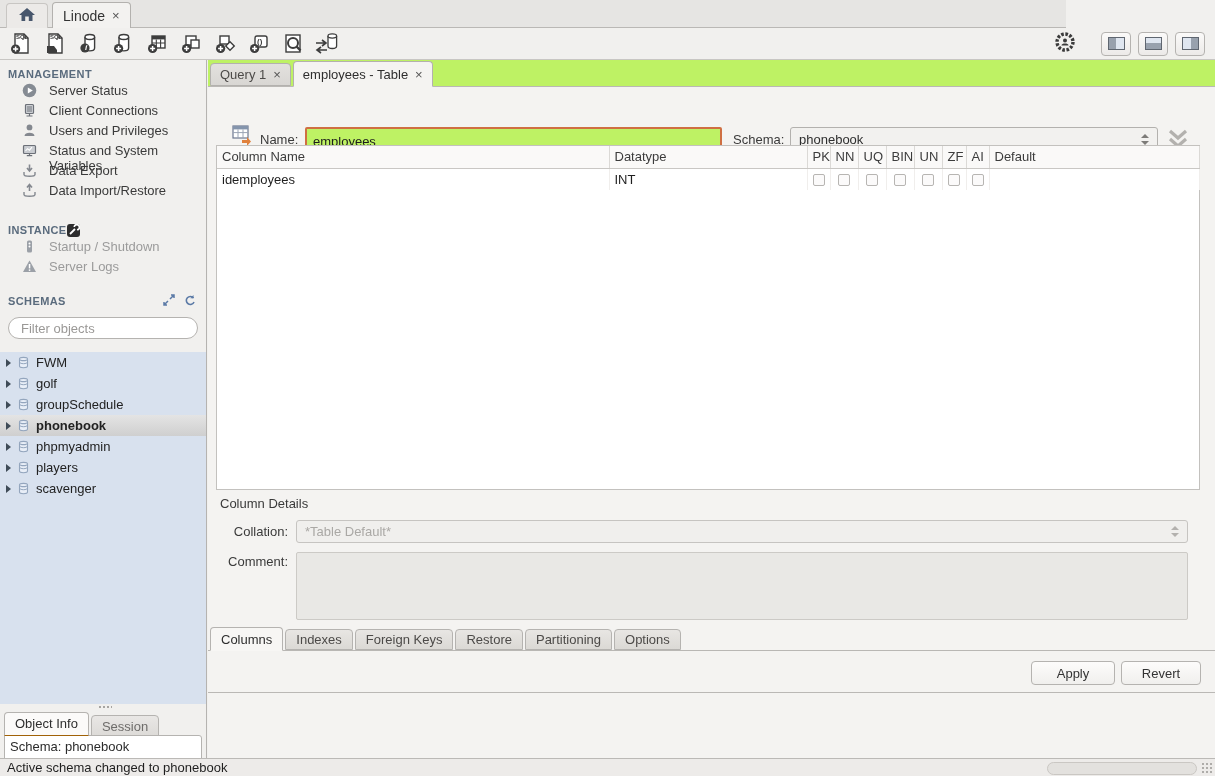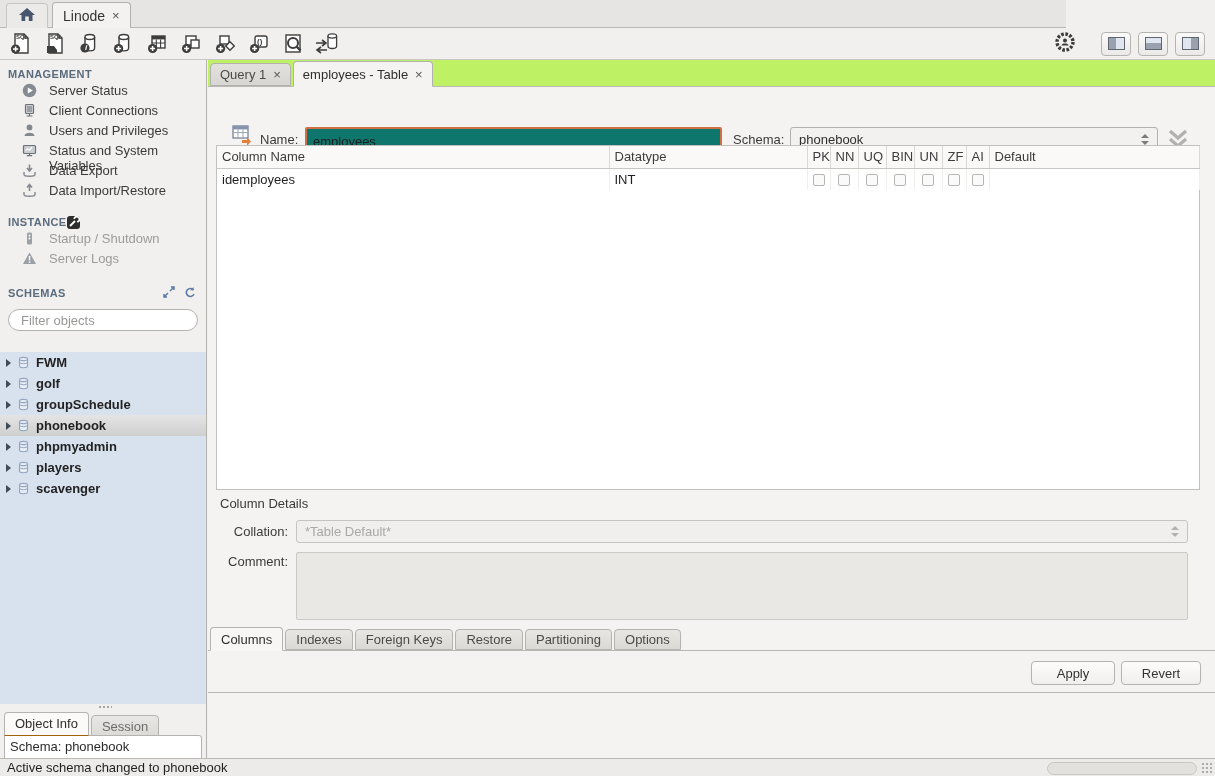--- a/index.html
+++ b/index.html
@@ -23,47 +23,47 @@
   .pt-inner { width:17px; height:13px; border:1px solid #5f6670; background:#dfe6f0; position:relative; }
   .pt-fill { position:absolute; background:#98a1ad; }
 
   
   #sidebar { position:absolute; top:60px; left:0; width:207px; height:698px; background:#f1f0ee; border-right:1px solid #b5b3b0; }
   .sect-head { font-size:11px; font-weight:bold; color:#5a6b7d; letter-spacing:.4px; padding-left:8px; display:flex; align-items:center; }
   .side-item { height:20px; display:flex; align-items:flex-start; gap:12px; padding-left:22px; font-size:13px; color:#3a3a3a; cursor:pointer; }
   .side-item.disabled { color:#9b9b9b; cursor:default; }
   .side-item svg { flex:0 0 auto; }
   #mgmt-head { margin-top:5px; height:18px; }
-  #inst-head { margin-top:10px; height:18px; }
+  #inst-head { margin-top:18px; height:18px; }
   #schemas-head { margin-top:13px; height:18px; padding-right:10px; }
   #schemas-head .spacer { flex:1; }
   #filterbox { margin:7px 8px 0 8px; height:22px; background:#fff; border:1px solid #b5b3b0; border-radius:11px; display:flex; align-items:center; padding:0 7px; gap:5px; }
   #filterbox input { border:none; outline:none; flex:1; font-size:13px; color:#333; background:transparent; font-family:Liberation Sans, sans-serif; }
   #filterbox input::placeholder { color:#9a9896; }
   #schema-tree { position:absolute; top:292px; left:0; width:206px; height:352px; background:#d8e1ee; overflow:hidden; }
-  .tree-row { height:21px; display:flex; align-items:center; padding-left:6px; gap:6px; font-size:13px; color:#222; cursor:pointer;font-weight:bold; }
+  .tree-row { height:21px; display:flex; align-items:center; padding-left:6px; gap:6px; font-size:13px; color:#222; cursor:pointer; }
   .tree-row.selected { background:linear-gradient(#e4e4e4,#cfcfcf); font-weight:bold; }
   .tri { width:0; height:0; border-left:5px solid #3f4b57; border-top:4px solid transparent; border-bottom:4px solid transparent; }
   #side-grip { position:absolute; top:645px; left:98px; width:14px; height:4px; background-image:radial-gradient(#a7a5a2 1px, transparent 1.1px); background-size:4px 4px; }
   #info-tabs { position:absolute; top:652px; left:4px; display:flex; align-items:flex-end; height:24px; }
   .info-tab { font-size:13px; padding:3px 10px 4px 10px; border:1px solid #b5b3b0; border-radius:4px 4px 0 0; cursor:pointer; }
   .info-tab.active { background:#fbfaf9; color:#2e2e2e; border-bottom:1px solid #a16207; position:relative; z-index:2; height:24px; }
   .info-tab.inactive { background:linear-gradient(#e9e7e5,#dddbd8); color:#6e6c6a; height:21px; margin-left:2px;margin-top:13px; }
   #object-info-box { position:absolute; top:675px; left:4px; width:198px; height:70px; background:#fff; border:1px solid #b5b3b0; border-radius:0 3px 3px 3px; font-size:13px; color:#2b2b2b; padding:3px 5px; }
 
   
   #main { position:absolute; top:60px; left:208px; width:1007px; height:698px; background:#f4f3f1; }
   #edit-tabbar { position:absolute; top:0; left:0; width:1007px; height:27px; background:#bef264; border-bottom:1px solid #bab8b5; display:flex; align-items:flex-end; padding-left:2px; }
   .edit-tab { font-size:13px; display:flex; align-items:center; border:1px solid #b3b1ae; border-radius:4px 4px 0 0; padding:0 9px; cursor:pointer; }
   .edit-tab.inactive { background:linear-gradient(#e3e1de,#d8d6d3); color:#4c4a48; height:23px; margin-right:2px; }
   .edit-tab.active { background:#f4f3f1; color:#2e2e2e; height:26px; border-bottom:1px solid #f4f3f1; margin-bottom:-1px; z-index:2; }
 
   #form-row { position:absolute; top:27px; left:0; width:1007px; height:58px; }
   .form-label { position:absolute; font-size:13px; color:#3a3a3a; }
-  #name-input { position:absolute; left:97px; top:40px; width:417px; height:24px; border:2px solid #cf6f42; border-radius:2px; background:#0f766e; font-size:13px; color:#1d1d1d; padding:12px 6px; outline:none; font-family:"Liberation Sans",sans-serif; }
+  #name-input { position:absolute; left:97px; top:40px; width:417px; height:24px; border:2px solid #cf6f42; border-radius:2px; background:#bef264; font-size:13px; color:#1d1d1d; padding:12px 6px; outline:none; font-family:"Liberation Sans",sans-serif; }
   #schema-select { position:absolute; left:582px; top:40px; width:368px; height:24px; background:#f2f1ef; border:1px solid #b3b1ae; border-radius:3px; display:flex; align-items:center; padding:0 8px; font-size:13px; color:#2e2e2e; cursor:pointer; }
   .spinner { margin-left:auto; display:flex; flex-direction:column; gap:3px; align-items:center; }
   .spin-up { width:0; height:0; border-left:4px solid transparent; border-right:4px solid transparent; border-bottom:4px solid #7d7b78; }
   .spin-dn { width:0; height:0; border-left:4px solid transparent; border-right:4px solid transparent; border-top:4px solid #7d7b78; }
 
   
   #colgrid { position:absolute; top:85px; left:8px; width:984px; height:345px; background:#fff; border:1px solid #c3c1be; }
   #colgrid table { border-collapse:collapse; table-layout:fixed; width:982px; }
   #colgrid th { height:22px; background:#faf9f8; border-right:1px solid #dbd9d6; border-bottom:1px solid #c9c7c4; font-size:13px; font-weight:normal; color:#3c3c3c; text-align:left; padding:0 5px; overflow:hidden; white-space:nowrap; }
   #colgrid td { height:22px; font-size:13px; color:#1f1f1f; padding:0 5px; border-right:1px solid #f0eeec; overflow:hidden; white-space:nowrap; }

